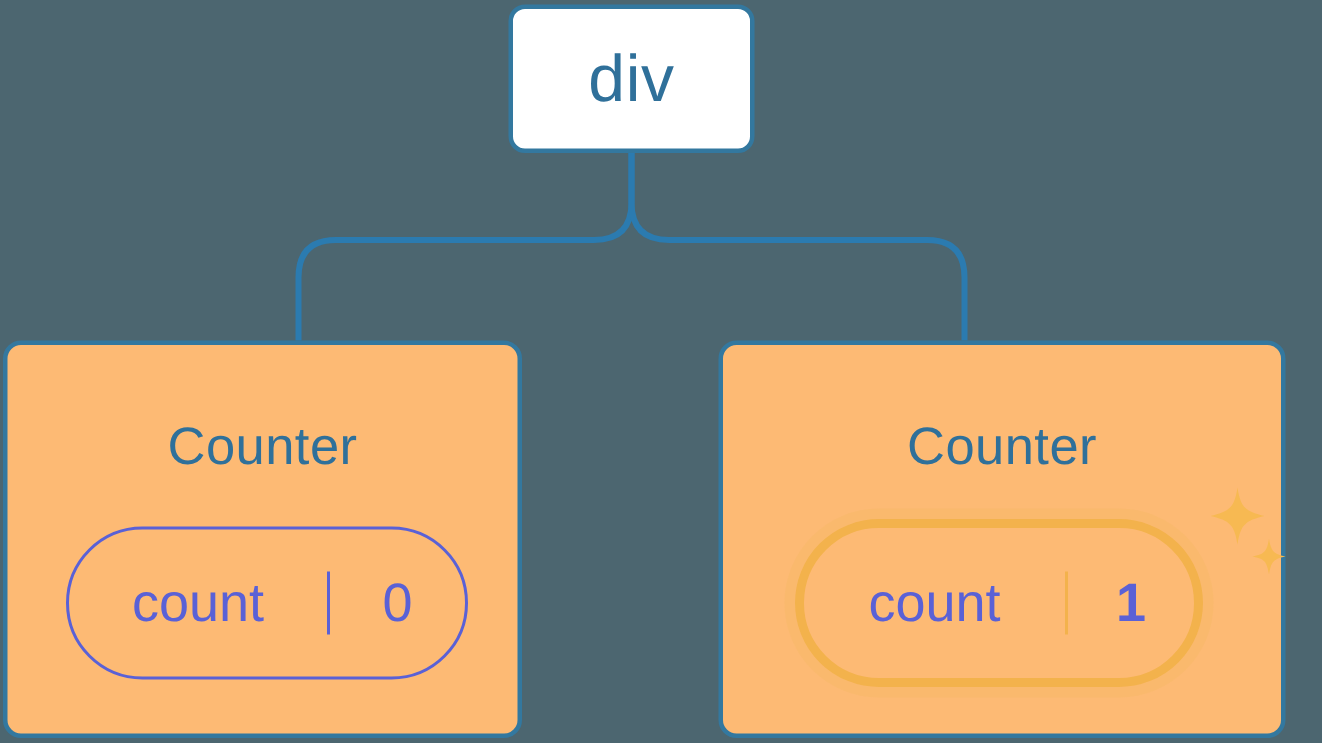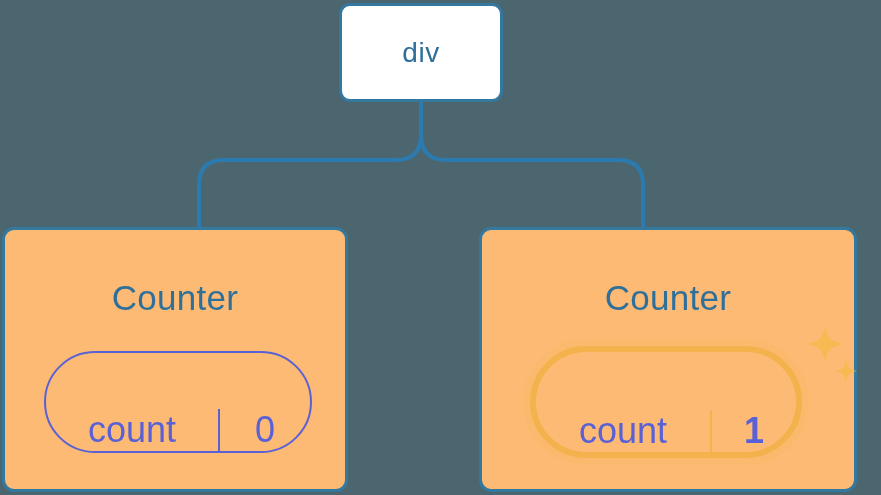--- a/index.html
+++ b/index.html
@@ -37,21 +37,21 @@
     height: 99px;
     box-sizing: border-box;
     background: #ffffff;
     border: 3px solid #33789f;
     border-radius: 11px;
     display: flex;
     align-items: center;
     justify-content: center;
   }
   .root-label {
-    font-size: 28px;
+    font-size: 44px;
     color: #2f709a;
     letter-spacing: 0.5px;
   }
 
   
   .card {
     position: absolute;
     top: 227px;
     height: 265px;
     box-sizing: border-box;
@@ -71,21 +71,21 @@
     font-size: 35px;
     color: #2f709a;
     letter-spacing: 0.3px;
   }
 
   
   .pill {
     position: absolute;
     box-sizing: border-box;
     display: flex;
-    align-items: flex-end;
+    align-items: center;
   }
   .pill-left {
     left: 39px;
     top: 121px;
     width: 268px;
     height: 102px;
     border: 2px solid #5a61d6;
     border-radius: 51px;
   }
   .pill-right {

